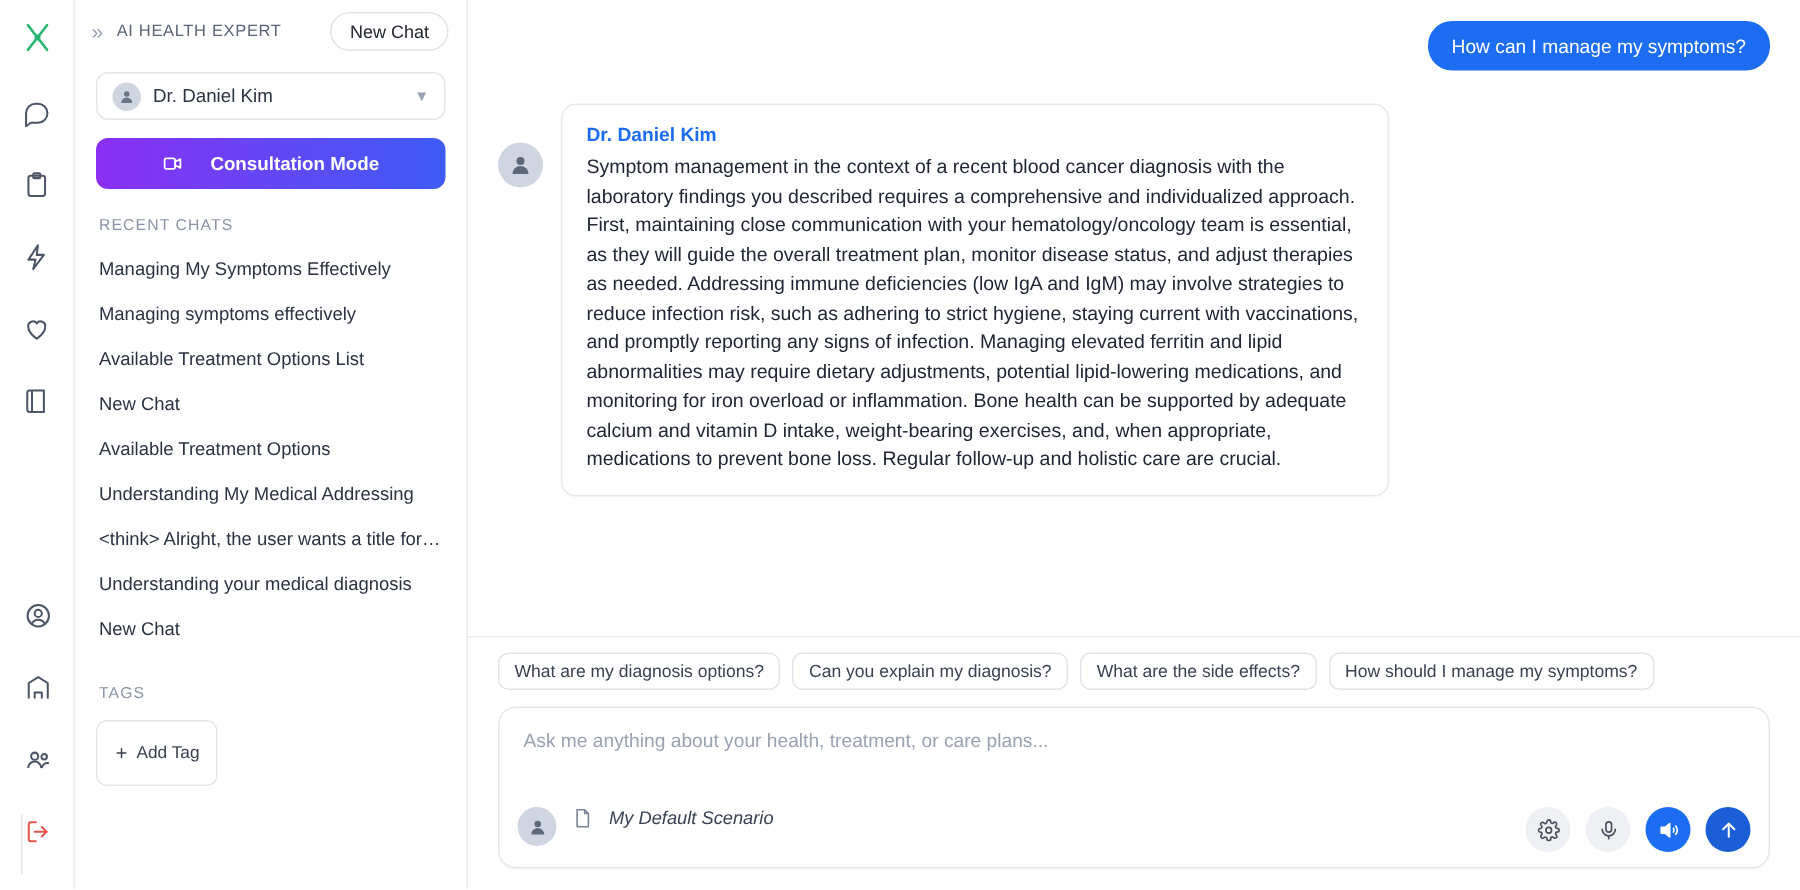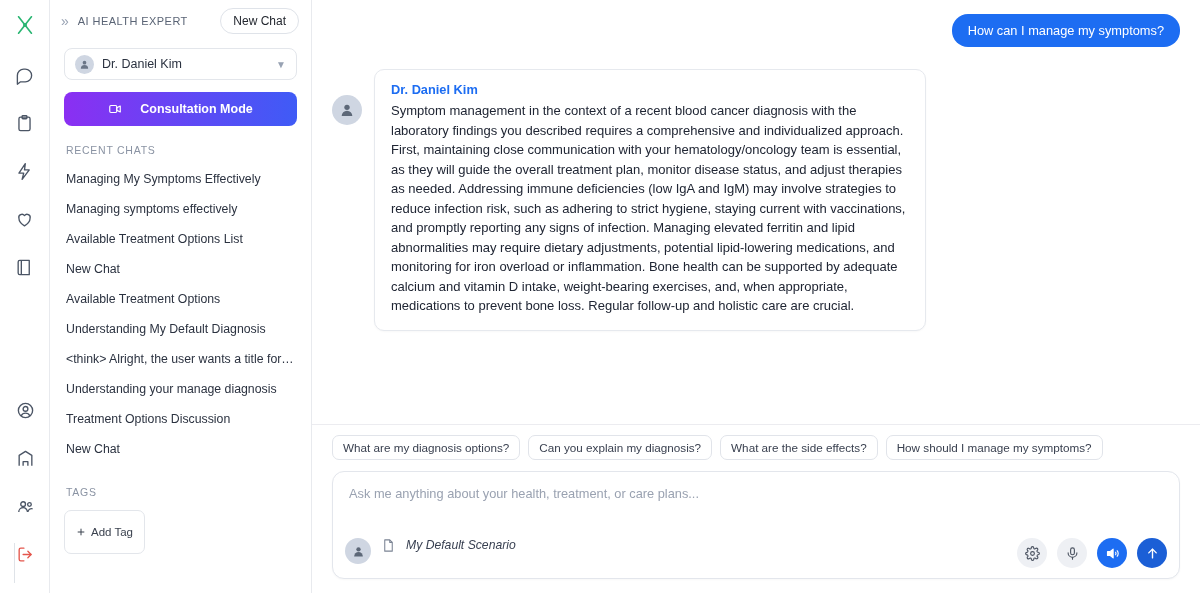--- a/index.html
+++ b/index.html
@@ -257,24 +257,23 @@
     </button>
 
     <div class="sb-section-label">RECENT CHATS</div>
 
     <div class="chat-list">
       <div class="chat-item">Managing My Symptoms Effectively</div>
       <div class="chat-item">Managing symptoms effectively</div>
       <div class="chat-item">Available Treatment Options List</div>
       <div class="chat-item">New Chat</div>
       <div class="chat-item">Available Treatment Options</div>
-      <div class="chat-item">Understanding My Default Diagnosis</div>
+      <div class="chat-item">Understanding My Medical Addressing</div>
       <div class="chat-item">&lt;think&gt; Alright, the user wants a title for t…</div>
-      <div class="chat-item">Understanding your manage diagnosis</div>
-      <div class="chat-item">Treatment Options Discussion</div>
+      <div class="chat-item">Understanding your medical diagnosis</div>
       <div class="chat-item">New Chat</div>
     </div>
 
     <div class="tags-block">
       <div class="sb-section-label">TAGS</div>
       <button class="add-tag">
         <span>
           <svg width="10" height="10" viewBox="0 0 24 24" fill="none" stroke="#3b424f" stroke-width="2.4" stroke-linecap="round">
               <path d="M12 5v14M5 12h14"></path>
             </svg>

